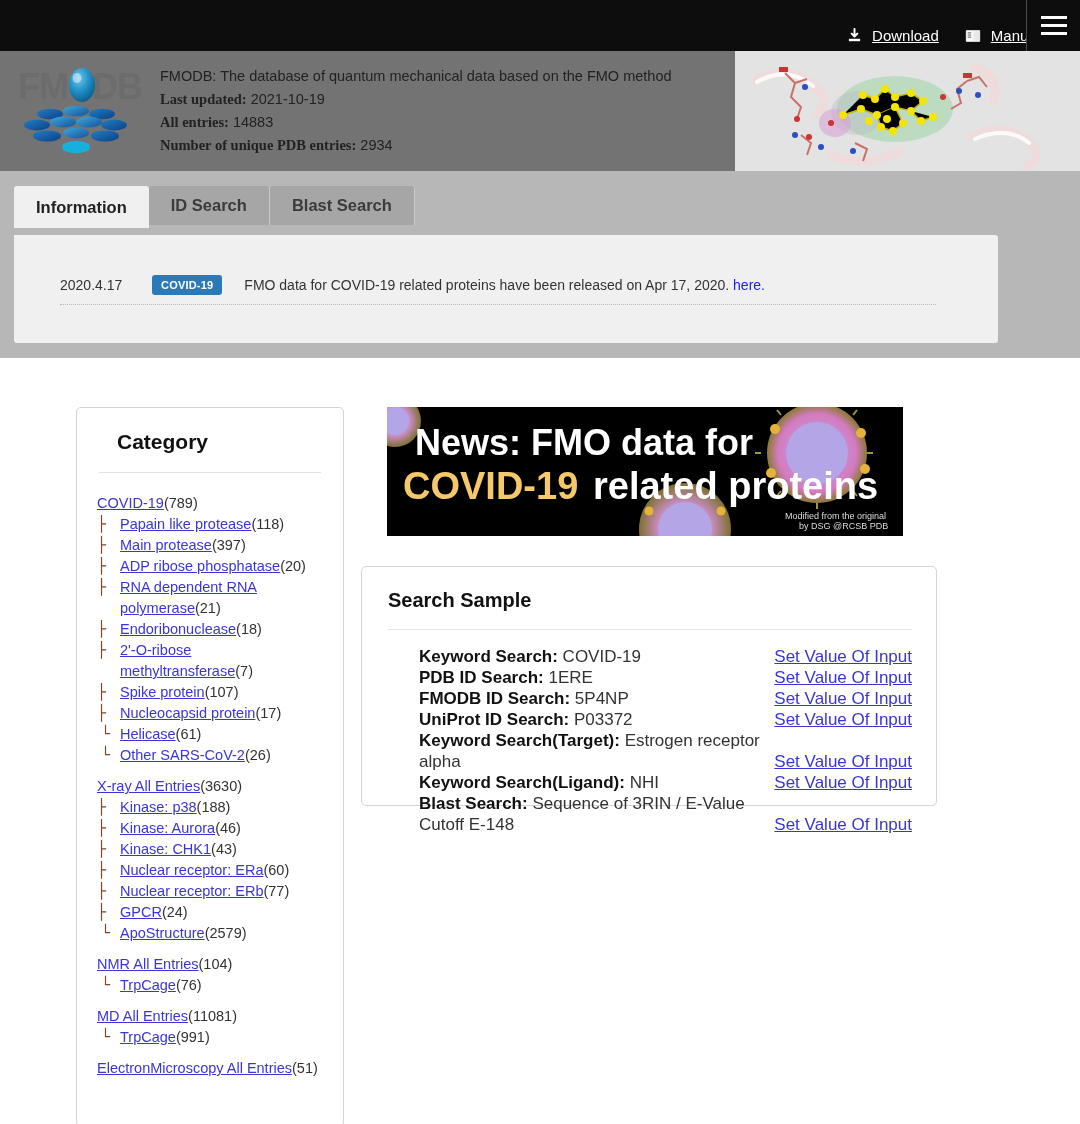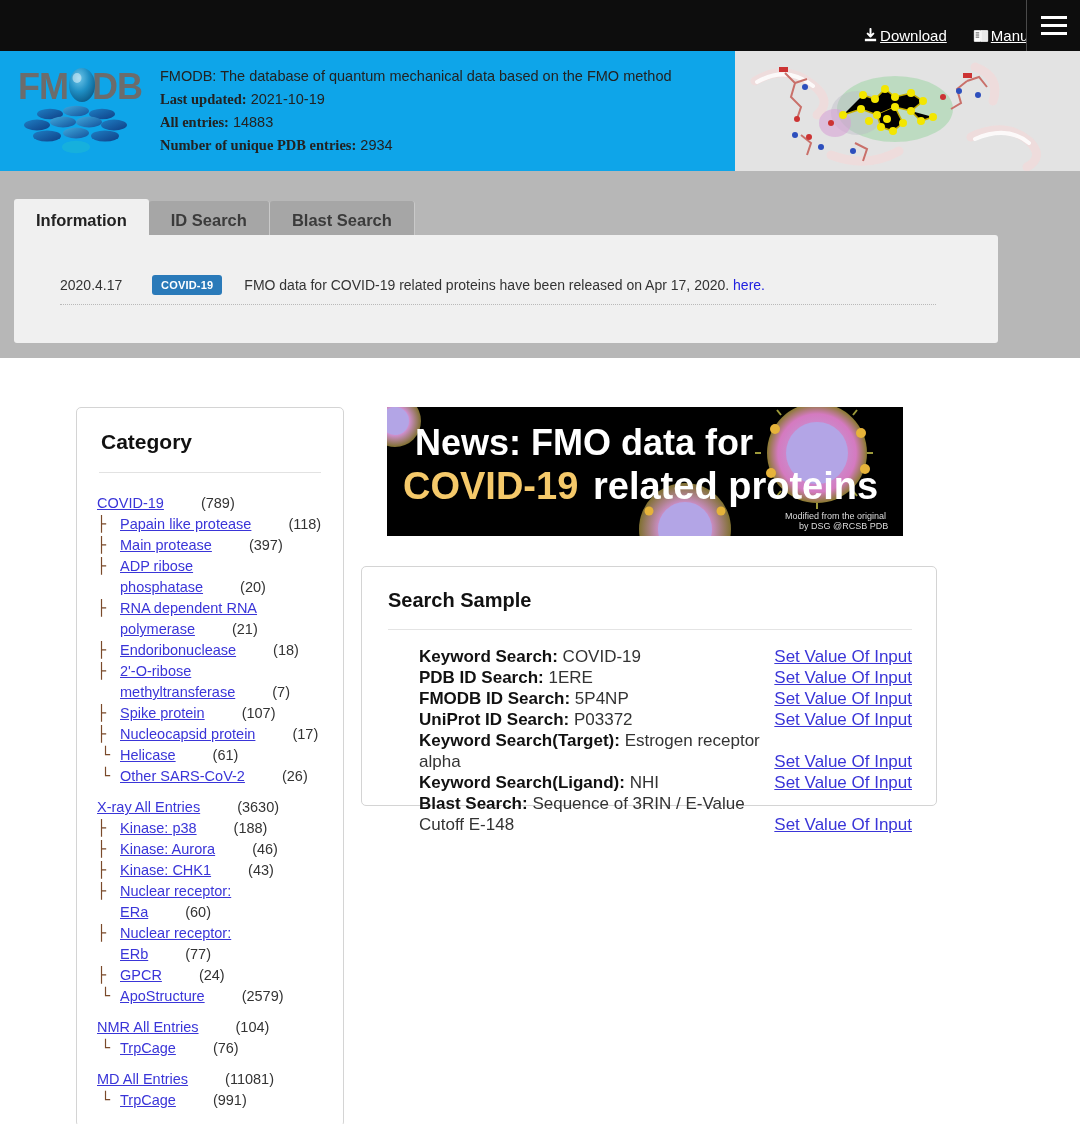--- a/index.html
+++ b/index.html
@@ -18,39 +18,39 @@
   .topbar {
     position:absolute; left:0; top:0; width:1080px; height:51px;
     background:#0d0d0d;
     display:flex; align-items:flex-end; justify-content:flex-end;
   }
   .topbar-links {
     display:flex; align-items:center; gap:26px;
     padding-bottom:7px; padding-right:40px;
   }
   .top-link {
-    display:flex; align-items:center; gap:2px;
+    display:flex; align-items:center; gap:10px;
     color:#ffffff; font-size:15px; text-decoration:none;
     cursor:pointer;
   }
   .top-link .lbl { text-decoration:underline; }
   .top-link svg { display:block; }
 
   .hamburger {
     position:absolute; right:0; top:0; width:54px; height:51px;
     border-left:1px solid #4a4a4a;
     display:flex; flex-direction:column; align-items:center; justify-content:center;
     gap:5px; cursor:pointer; background:#0d0d0d;
   }
   .hamburger span { display:block; width:26px; height:3px; background:#ffffff; }
 
   
   .header {
     position:absolute; left:0; top:51px; width:1080px; height:120px;
-    background:#0ea5e9;
+    background:#737373;
     overflow:hidden;
   }
   .logo {
     position:absolute; left:14px; top:6px; width:134px; height:104px;
   }
   .header-text {
     position:absolute; left:160px; top:14px;
     line-height:23px; font-size:14.5px; color:#222;
   }
   .header-text .row b { font-weight:bold;font-family:Liberation Serif, serif; }
@@ -58,22 +58,22 @@
     position:absolute; right:0; top:0; width:345px; height:120px;
     overflow:hidden;
   }
 
   
   .tabzone {
     position:absolute; left:0; top:171px; width:1080px; height:187px;
     background:#b7b7b7;
   }
   .tabs {
-    position:absolute; left:14px; top:28px;
-    display:flex; align-items:center;
+    position:absolute; left:14px; top:15px;
+    display:flex; align-items:flex-start;
   }
   .tab {
     height:39px; padding:0 22px;
     display:flex; align-items:center; justify-content:center;
     font-size:16.5px; font-weight:bold; color:#3b3b3b;
     background:#a6a6a6;
     border-right:1px solid #c9c9c9;
     cursor:pointer;
     border-radius:3px 3px 0 0;
   }
@@ -109,34 +109,34 @@
     border:1px solid #d4d4d4;
     border-radius:5px;
   }
 
   
   .cat-panel {
     position:absolute; left:76px; top:49px; width:268px; height:720px;
     padding:16px 20px 0 20px;
     overflow:hidden;
   }
-  .cat-title { font-size:21px; font-weight:bold; color:#111; margin:6px 0 0 4px; }
+  .cat-title { font-size:21px; font-weight:bold; color:#111; margin:6px 0 0 20px; }
   .cat-rule { border-top:1px solid #e2e2e2; margin:18px 2px 20px 2px; }
 
   .cat-list { font-size:14.5px; line-height:21px; color:#222; }
   .cat-group { margin-bottom:10px; }
   .cat-line { white-space:normal; }
   .cat-line.child { padding-left:23px; text-indent:-23px; }
   .cat-line.child .branch {
     display:inline-block; width:23px; text-indent:0;
     color:#7a4a2a; font-family:"DejaVu Sans", sans-serif; font-size:15px;
   }
   .cat-line.child .branch.pad { padding-left:4px; }
   .cat-list a { color:#3a35d8; text-decoration:underline; cursor:pointer; }
-  .cat-count { color:#333;padding-left:37px; }
+  .cat-count { color:#333; }
 
   
   .newsimg {
     position:absolute; left:387px; top:49px; width:516px; height:129px;
     background:#c2410c; overflow:hidden; cursor:pointer;
   }
 
   
   .ss-panel {
     position:absolute; left:361px; top:208px; width:576px; height:240px;

